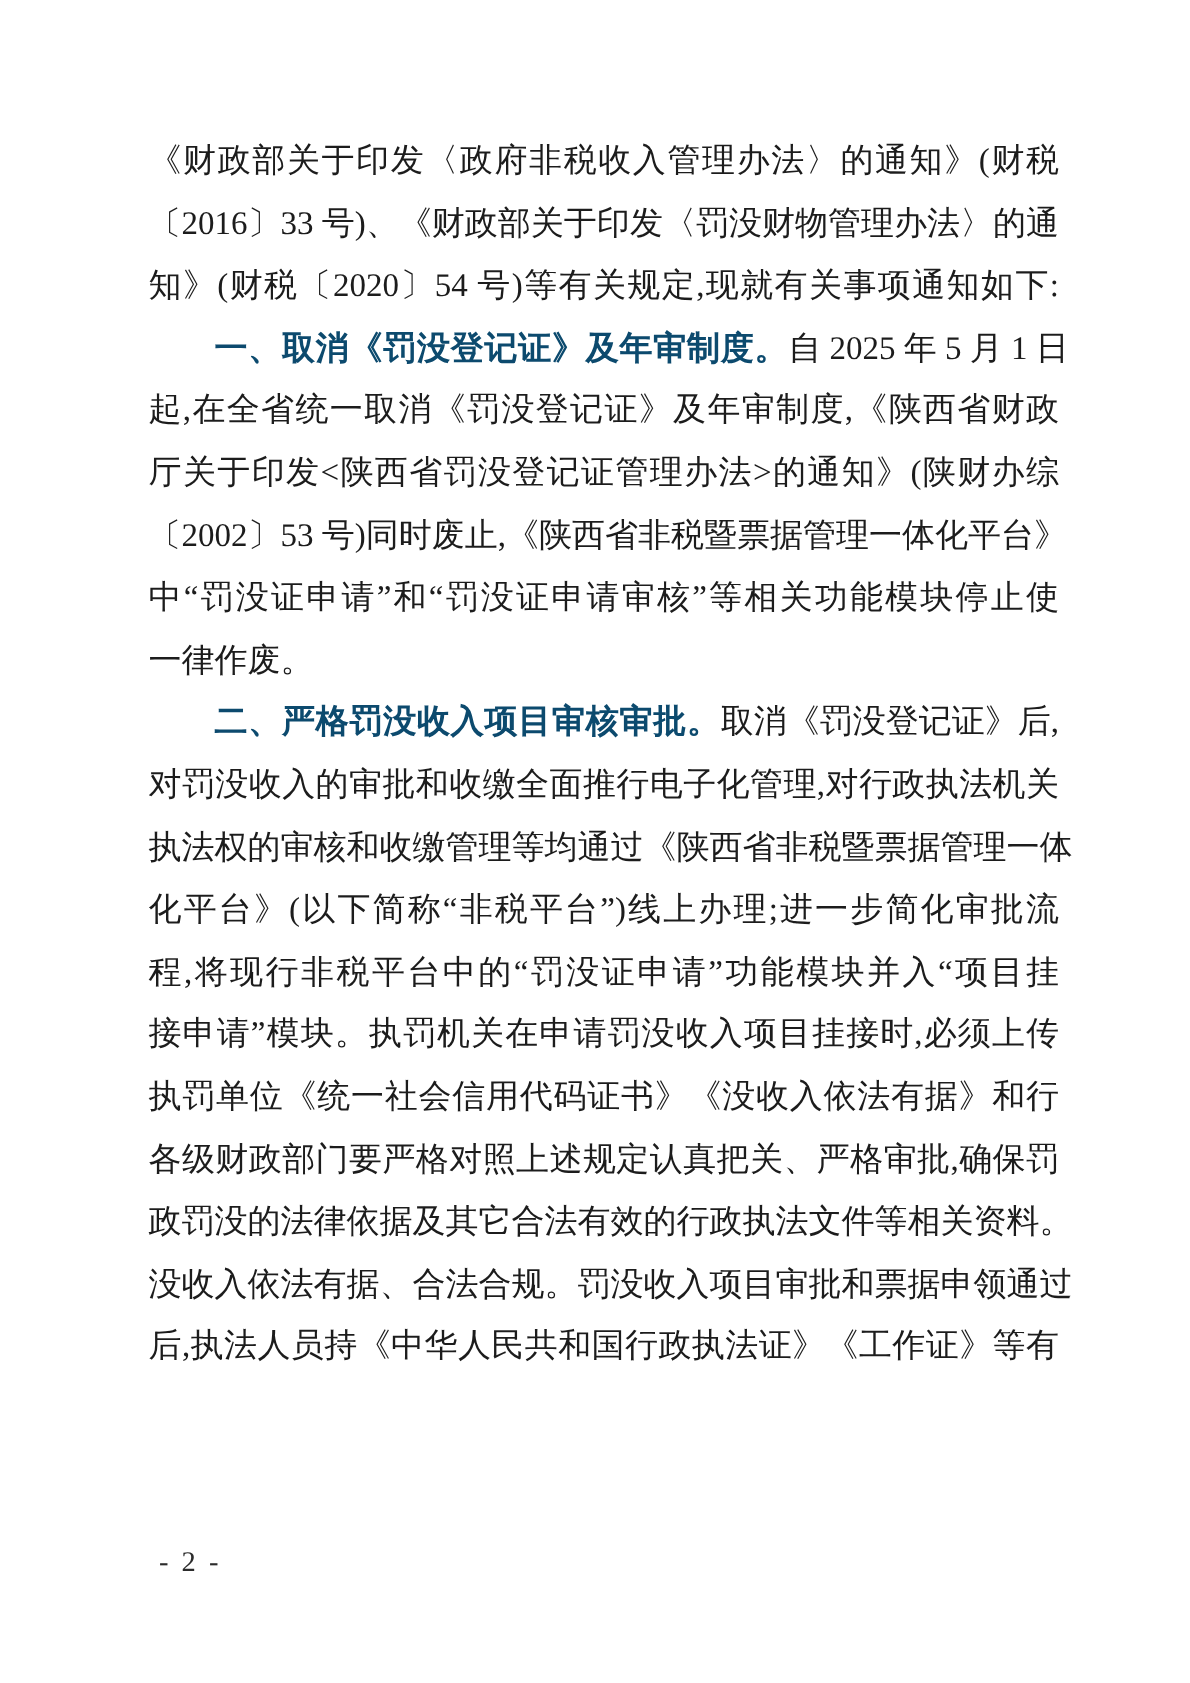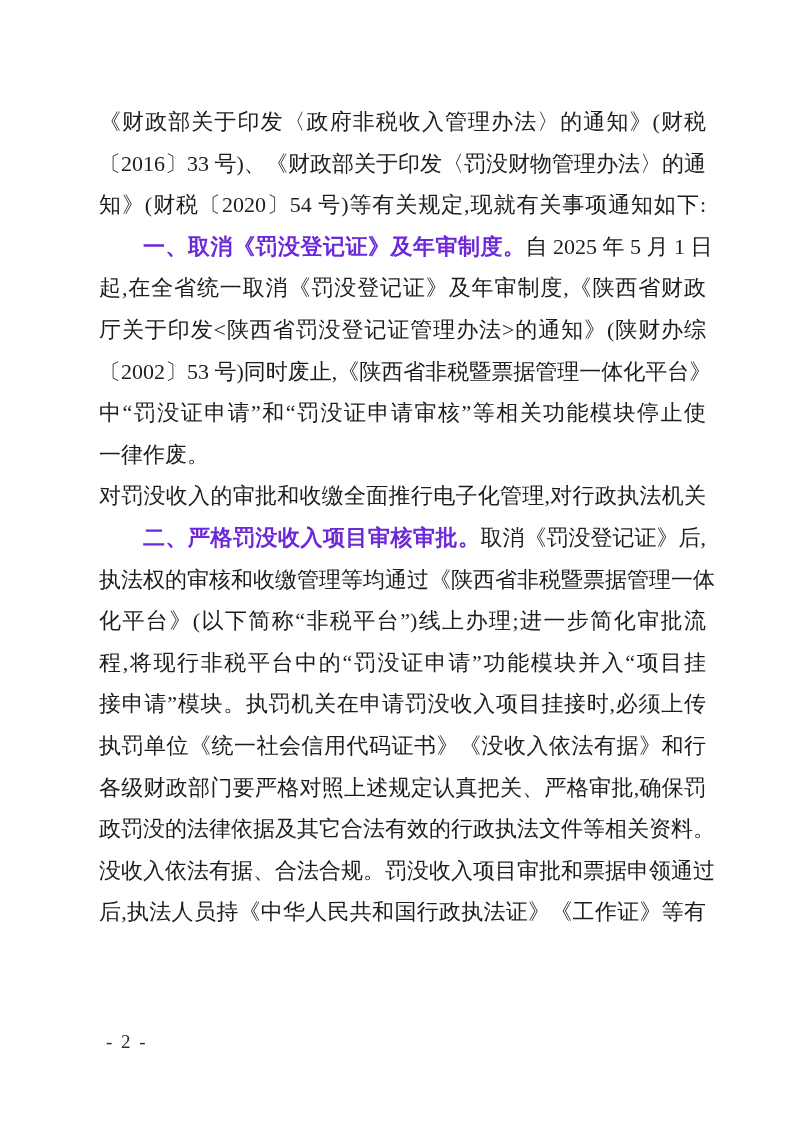--- a/index.html
+++ b/index.html
@@ -11,42 +11,42 @@
     position: relative;
     width: 793px;
     height: 1122px;
     background: #ffffff;
     overflow: hidden;
     font-family: "Liberation Serif", "DejaVu Serif", serif;
   }
   .text-block {
     position: absolute;
     left: 99px;
-    top: 101px;
+    top: 86px;
     width: 607px;
   }
   .line {
     height: 41.6px;
     line-height: 41.6px;
     font-size: 22px;
     color: #1c1c1c;
     white-space: nowrap;
     text-align: justify;
     text-align-last: justify;
     overflow: visible;
   }
   .line.indent {
     text-indent: 44px;
   }
   .line.short {
     text-align-last: left;
   }
   .bold-head {
     font-weight: 700;
-    color: #6d28d9;
+    color: #0c4a6e;
     font-family: "Liberation Sans", "DejaVu Sans", sans-serif;
     letter-spacing: 0.5px;
   }
   .footer {
     position: absolute;
     left: 106px;
     top: 1031px;
     font-size: 19px;
     letter-spacing: 2px;
     color: #2b2b2b;
@@ -60,22 +60,22 @@
   <div class="text-block">
       <div class="line"><span>《财政部关于印发〈政府非税收入管理办法〉的通知》(财税</span></div>
       <div class="line"><span>〔2016〕33 号)、《财政部关于印发〈罚没财物管理办法〉的通</span></div>
       <div class="line"><span>知》(财税〔2020〕54 号)等有关规定,现就有关事项通知如下:</span></div>
       <div class="line indent"><span class="bold-head">一、取消《罚没登记证》及年审制度。</span><span>自 2025 年 5 月 1 日</span></div>
       <div class="line"><span>起,在全省统一取消《罚没登记证》及年审制度,《陕西省财政</span></div>
       <div class="line"><span>厅关于印发&lt;陕西省罚没登记证管理办法&gt;的通知》(陕财办综</span></div>
       <div class="line"><span>〔2002〕53 号)同时废止,《陕西省非税暨票据管理一体化平台》</span></div>
       <div class="line"><span>中“罚没证申请”和“罚没证申请审核”等相关功能模块停止使</span></div>
       <div class="line short"><span>一律作废。</span></div>
+      <div class="line indent"><span class="bold-head">二、严格罚没收入项目审核审批。</span><span>取消《罚没登记证》后,</span></div>
       <div class="line"><span>对罚没收入的审批和收缴全面推行电子化管理,对行政执法机关</span></div>
-      <div class="line indent"><span class="bold-head">二、严格罚没收入项目审核审批。</span><span>取消《罚没登记证》后,</span></div>
       <div class="line"><span>执法权的审核和收缴管理等均通过《陕西省非税暨票据管理一体</span></div>
       <div class="line"><span>化平台》(以下简称“非税平台”)线上办理;进一步简化审批流</span></div>
       <div class="line"><span>程,将现行非税平台中的“罚没证申请”功能模块并入“项目挂</span></div>
       <div class="line"><span>接申请”模块。执罚机关在申请罚没收入项目挂接时,必须上传</span></div>
       <div class="line"><span>执罚单位《统一社会信用代码证书》《没收入依法有据》和行</span></div>
       <div class="line"><span>各级财政部门要严格对照上述规定认真把关、严格审批,确保罚</span></div>
       <div class="line"><span>政罚没的法律依据及其它合法有效的行政执法文件等相关资料。</span></div>
       <div class="line"><span>没收入依法有据、合法合规。罚没收入项目审批和票据申领通过</span></div>
       <div class="line"><span>后,执法人员持《中华人民共和国行政执法证》《工作证》等有</span></div>
     </div>

